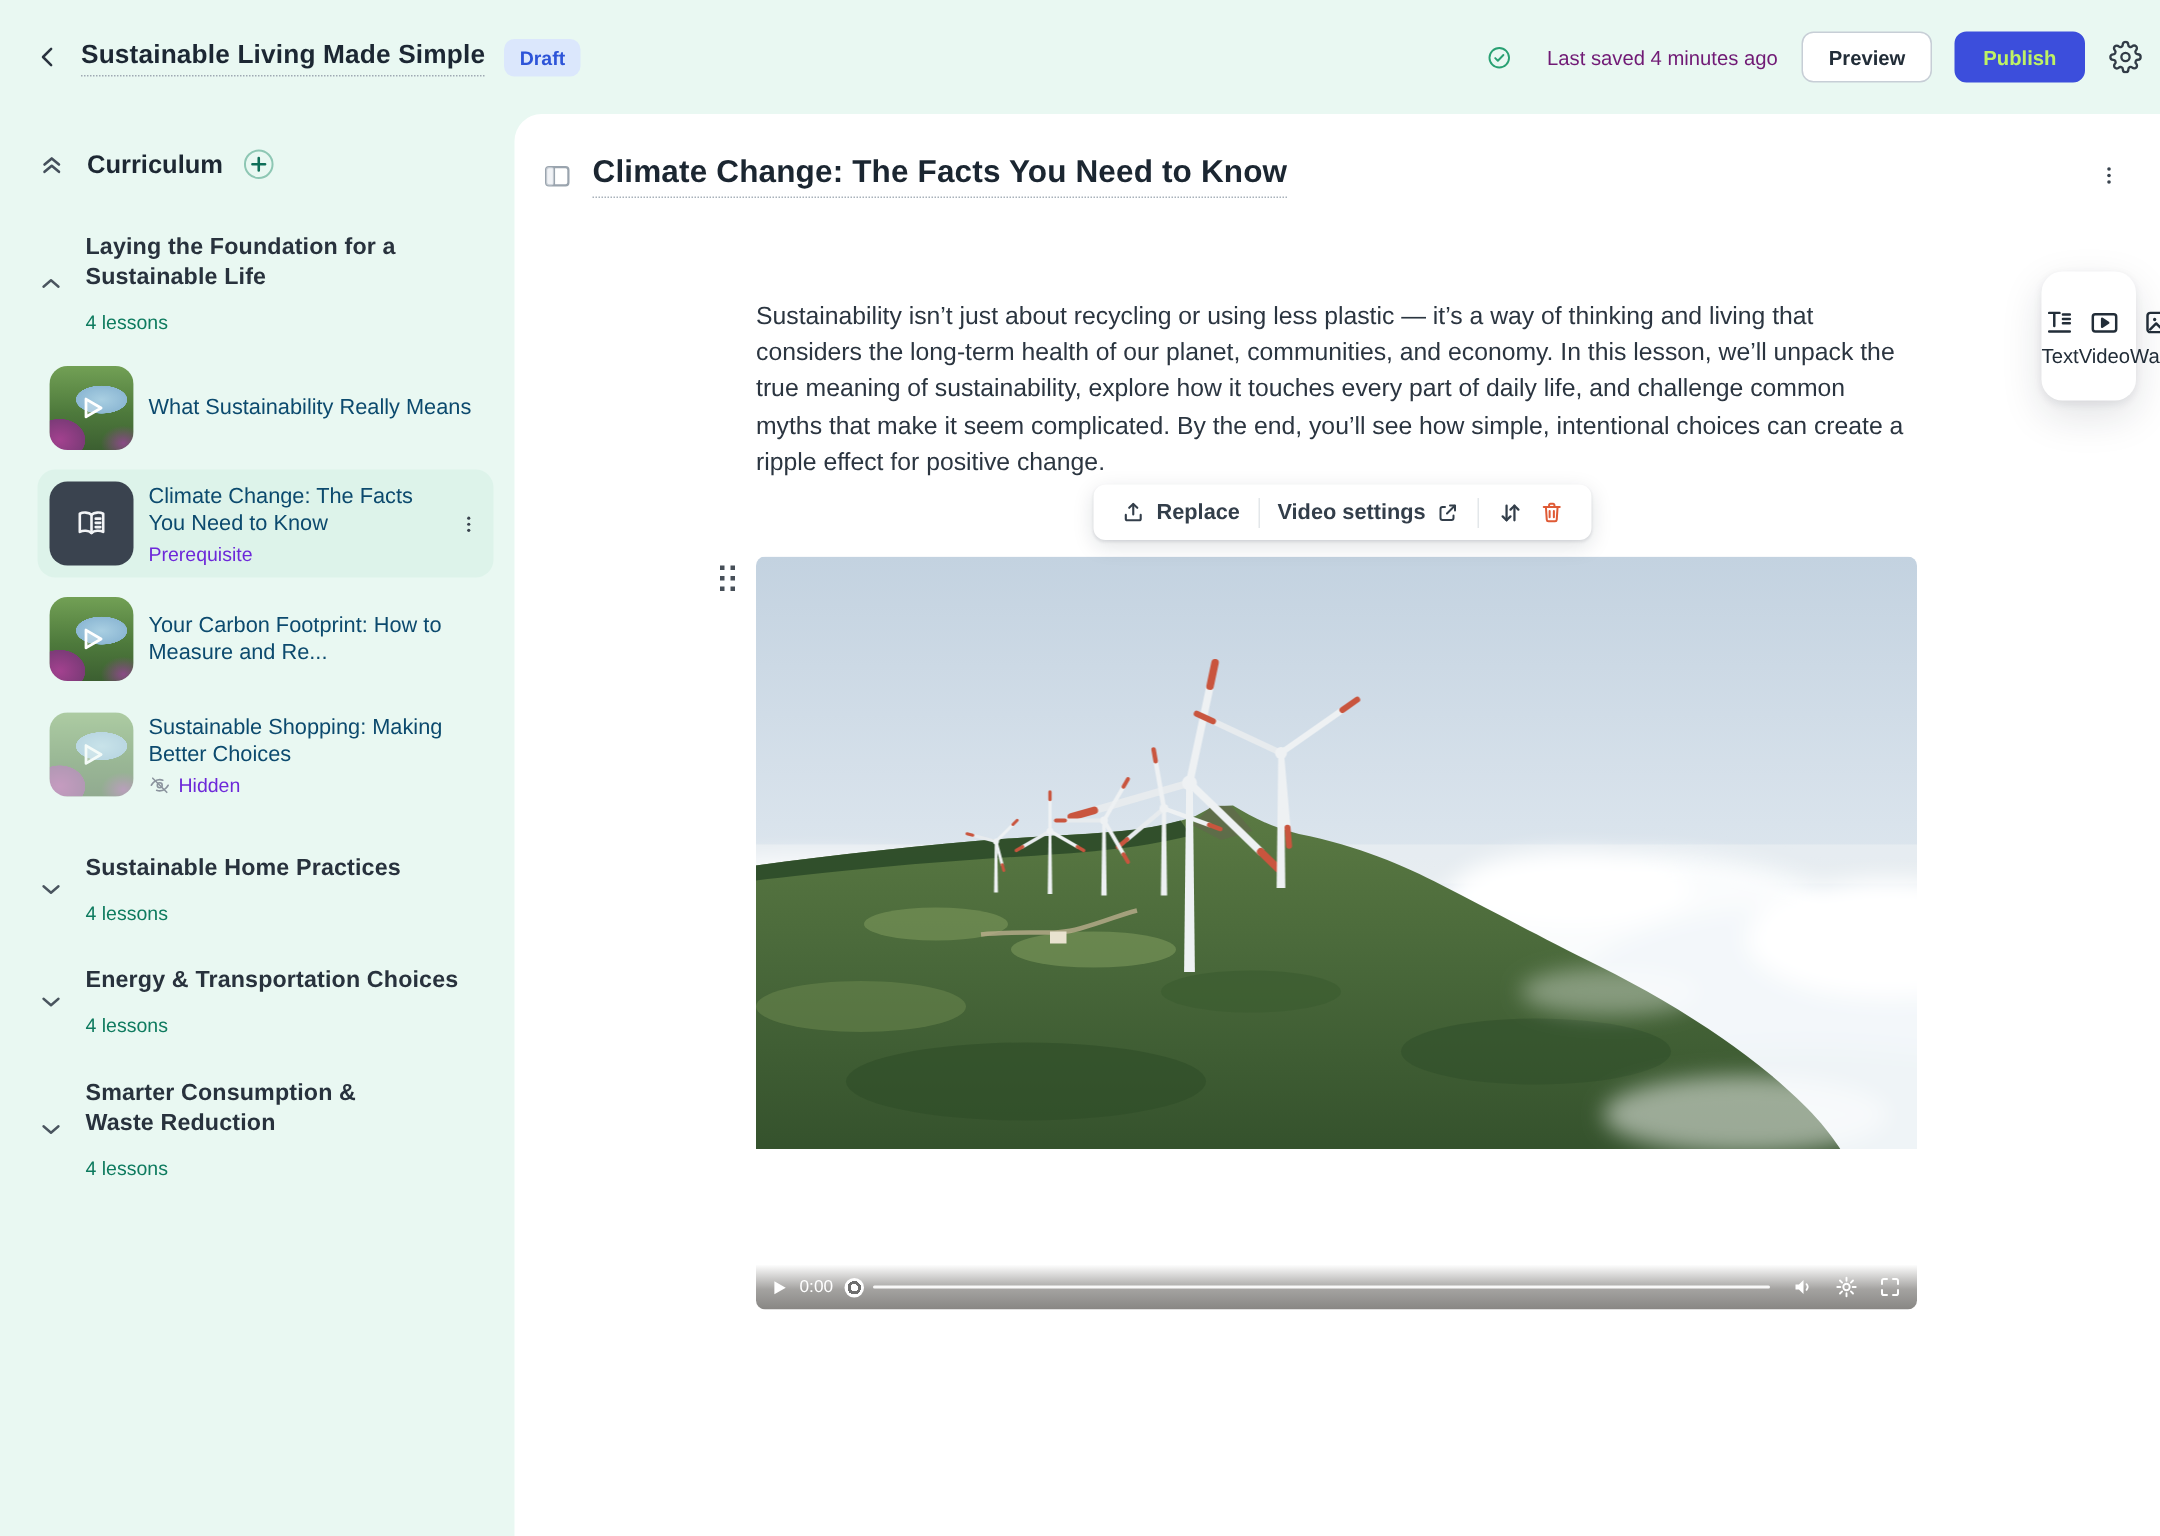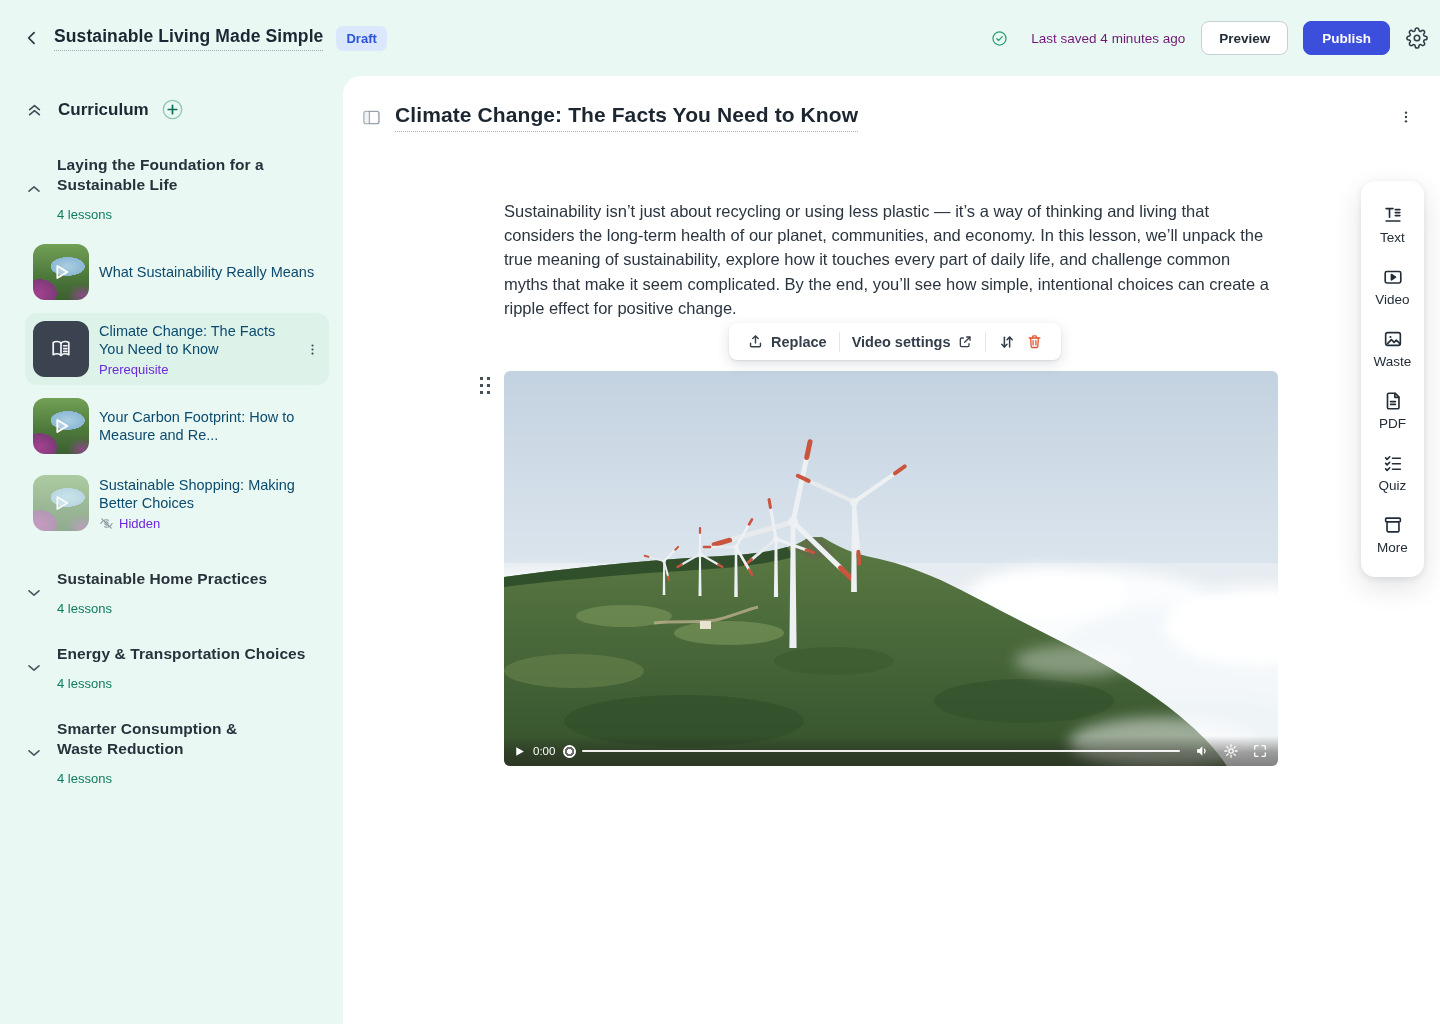--- a/index.html
+++ b/index.html
@@ -24,21 +24,21 @@
     border-bottom: 1.5px dotted #9fa9b3; padding-bottom: 3px; letter-spacing: .1px;
   }
   .badge-draft {
     margin-left: 13px; background: #dbe7fc; color: #2d54d8;
     font-size: 13px; font-weight: 600; padding: 5px 10px; border-radius: 7px;
   }
   .topbar-right { margin-left: auto; display: flex; align-items: center; }
   .saved { display: flex; align-items: center; gap: 23px; color: #701a75; font-size: 13.5px; margin-right: 16px; }
   .btn { border-radius: 8px; font-size: 13.5px; font-weight: 700; cursor: pointer; height: 34px; display: inline-flex; align-items: center; font-family: inherit; }
   .btn-preview { background: #fff; border: 1px solid #c7ced6; color: #222d38; padding: 0 17px; margin-right: 15px; }
-  .btn-publish { background: #3c4edc; border: 1px solid #3c4edc; color: #ffffff; padding: 0 18px; margin-right: 16px; }
+  .btn-publish { background: #3c4edc; border: 1px solid #3c4edc; color: #bef264; padding: 0 18px; margin-right: 16px; }
 
   
   .sidebar { position: absolute; top: 76px; left: 0; width: 343px; bottom: 0; padding: 22px 14px 0 24px; }
   .curriculum-row { display: flex; align-items: center; margin-bottom: 34px; }
   .curriculum-title { font-size: 17px; font-weight: 700; color: #1d2833; margin: 0 12px 0 13px; }
   .section { margin-bottom: 26px; }
   .section-header { display: flex; align-items: center; }
   .section-header .chev { width: 22px; flex: 0 0 22px; margin-right: 11px; cursor: pointer; }
   .section-title { font-size: 15.5px; color: #28323d; line-height: 20px; font-weight: 600; letter-spacing: .1px; }
   .section-count { font-size: 13px; color: #0e7b5f; margin-top: 12px; }
@@ -78,39 +78,39 @@
 
   .block-toolbar {
     position: absolute; left: 386px; top: 247px; height: 37px; z-index: 6;
     background: #fff; border-radius: 8px;
     box-shadow: 0 1px 2px rgba(18,28,45,.10), 0 4px 14px rgba(18,28,45,.13);
     display: flex; align-items: center; padding: 0 12px;
   }
   .tb-item { display: flex; align-items: center; gap: 7px; font-size: 14.5px; font-weight: 700; color: #333e4a; cursor: pointer; padding: 0 6px; background: none; border: none; font-family: inherit; }
   .tb-divider { width: 1px; height: 20px; background: #e3e7ea; margin: 0 6px; }
 
-  .video-block { position: absolute; left: 161px; top: 295px; width: 774px; height: 395px; border-radius: 6px; overflow: hidden; cursor: pointer; }
+  .video-block { position: absolute; left: 161px; top: 295px; width: 774px; height: 502px; border-radius: 6px; overflow: hidden; cursor: pointer; }
   .drag-handle { position: absolute; left: 133px; top: 299px; width: 18px; height: 20px; cursor: grab; display: flex; align-items: center; justify-content: center; }
 
   .player-bar {
     position: absolute; left: 0; right: 0; bottom: 0; height: 30px;
     display: flex; align-items: center; padding: 0 10px 0 9px;
     background: linear-gradient(180deg, rgba(35,32,28,0) 0%, rgba(38,35,30,.42) 55%, rgba(38,35,30,.55) 100%);
   }
   .player-time { color: #fff; font-size: 11.5px; margin: 0 8px 0 7px; }
   .scrub-handle { width: 13px; height: 13px; border-radius: 50%; background: radial-gradient(circle, #ffffff 0 2.5px, #6e6e6e 2.5px 4.5px, #ffffff 4.5px); flex: 0 0 13px; cursor: pointer; }
   .progress-track { height: 2px; background: rgba(255,255,255,.92); border-radius: 1px; flex: 1; margin: 0 0 0 6px; cursor: pointer; }
   .player-right { display: flex; align-items: center; gap: 13px; margin-left: 14px; }
 
   
   .palette {
     position: absolute; left: 1361px; top: 181px; width: 63px; z-index: 7;
     background: #fff; border-radius: 14px; padding: 13px 0 11px 0;
     box-shadow: 0 2px 6px rgba(20,30,45,.08), 0 10px 28px rgba(20,30,45,.13);
-    display: flex; flex-direction: column;
+    display: flex; flex-direction: row;
   }
   .palette-item { display: flex; flex-direction: column; align-items: center; gap: 4px; padding: 10px 0 11px 0; cursor: pointer; background: none; border: none; font-family: inherit; }
   .palette-label { font-size: 13.5px; color: #222d38; }
 </style>
 </head>
 <body>
 
 <header class="topbar">
   <button class="icon-btn">
     <span>

